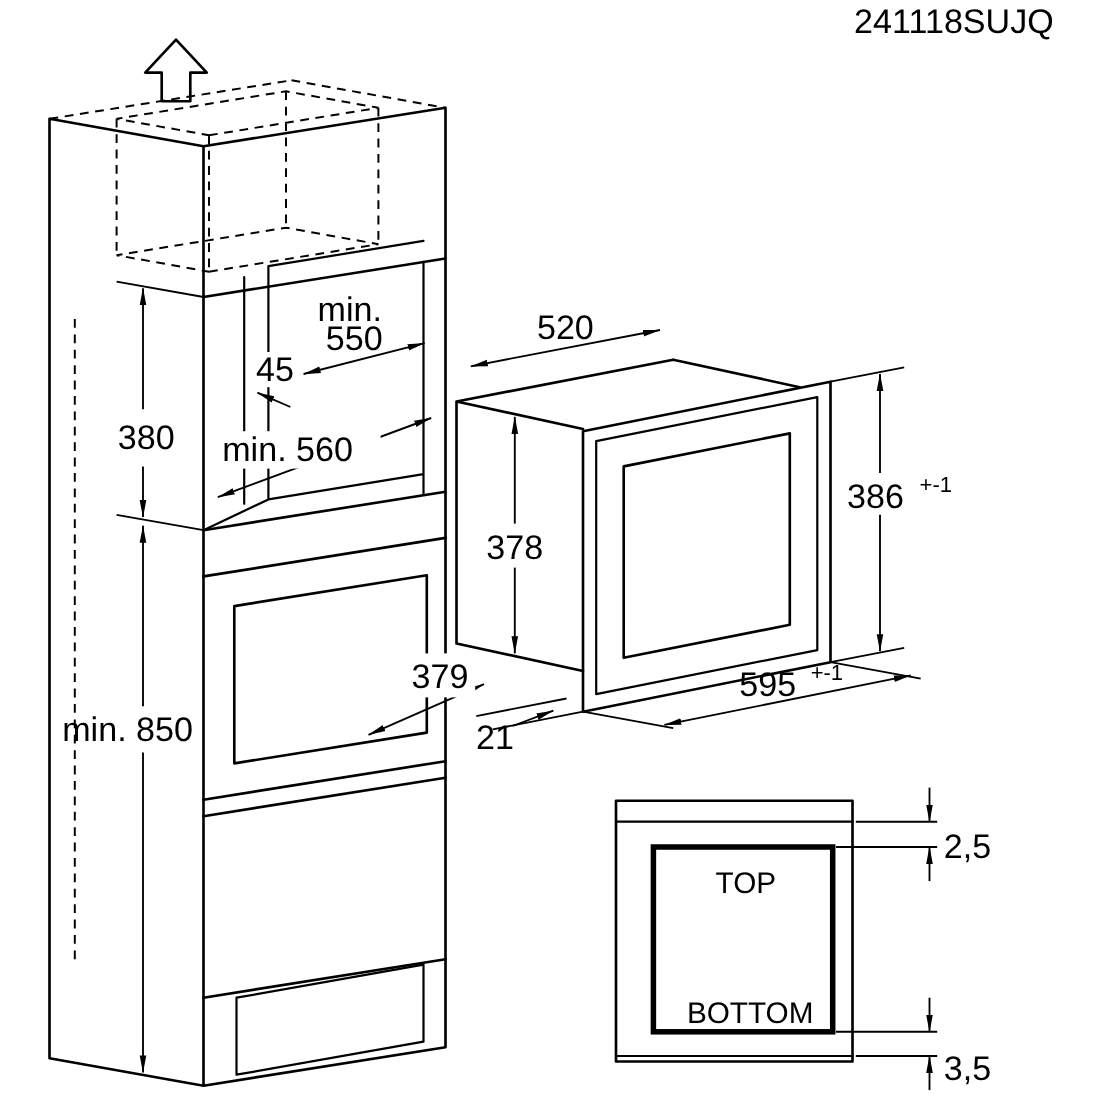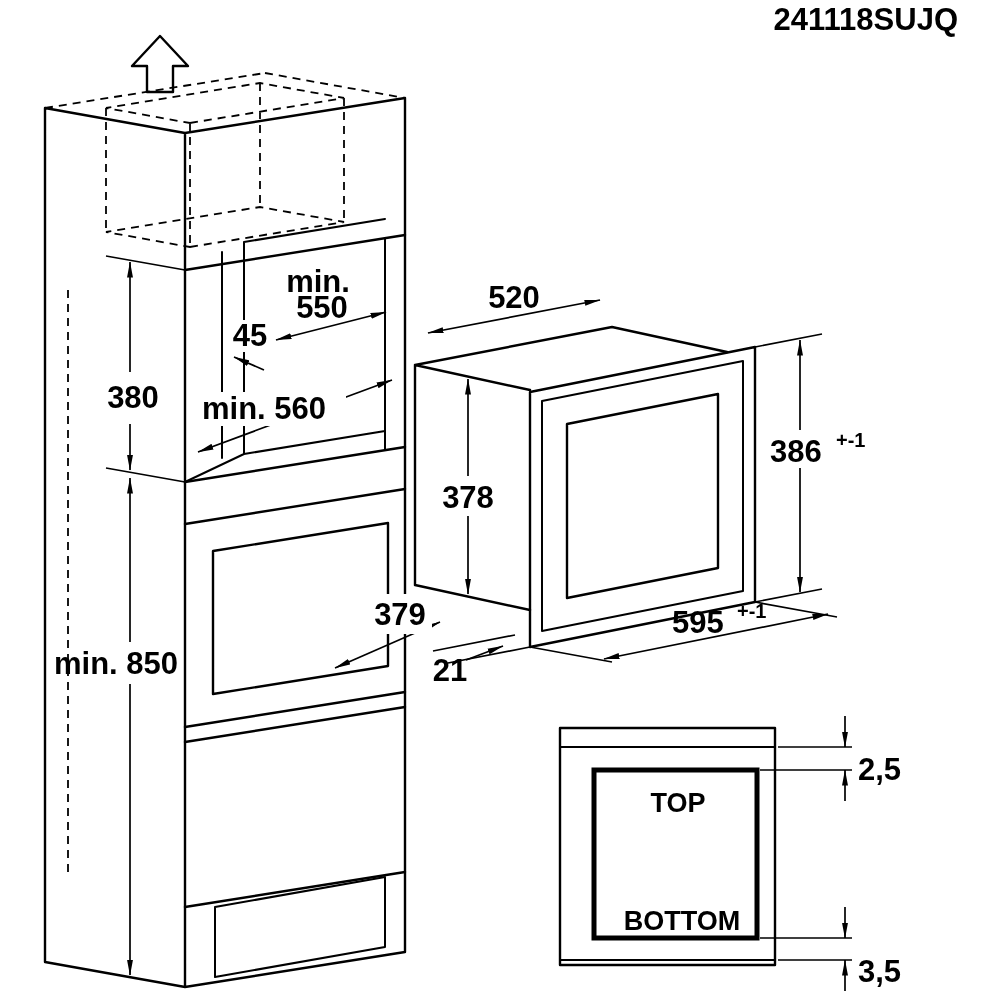--- a/index.html
+++ b/index.html
@@ -1,17 +1,17 @@
 <!DOCTYPE html>
 <html><head>
 <meta charset="utf-8">
 <style>
   html,body{margin:0;padding:0;background:#ffffff;}
   .stage{position:relative;width:1000px;height:1000px;background:#ffffff;overflow:hidden;
-         font-family:"Liberation Sans", sans-serif;font-weight:bold;}
+         font-family:"Liberation Sans", sans-serif;}
   svg{display:block;}
   .ln   {stroke:#000;stroke-width:2.4;fill:none;stroke-linecap:round;stroke-linejoin:round;}
   .ln2  {stroke:#000;stroke-width:2;fill:none;stroke-linecap:round;stroke-linejoin:round;}
   .dash {stroke:#000;stroke-width:1.8;fill:none;stroke-dasharray:8 6;stroke-linecap:butt;}
   .dim  {stroke:#000;stroke-width:1.7;fill:none;}
   .bold {stroke:#000;stroke-width:5;fill:none;}
   .bg   {fill:#ffffff;stroke:none;}
   text  {fill:#000;font-family:"Liberation Sans", sans-serif;font-size:31px;}
   .sup  {font-size:20px;}
   .code {font-size:31px;}

